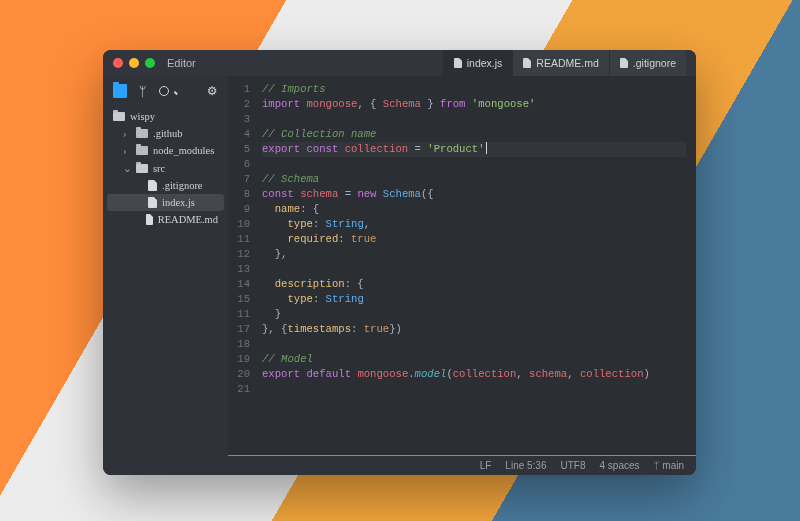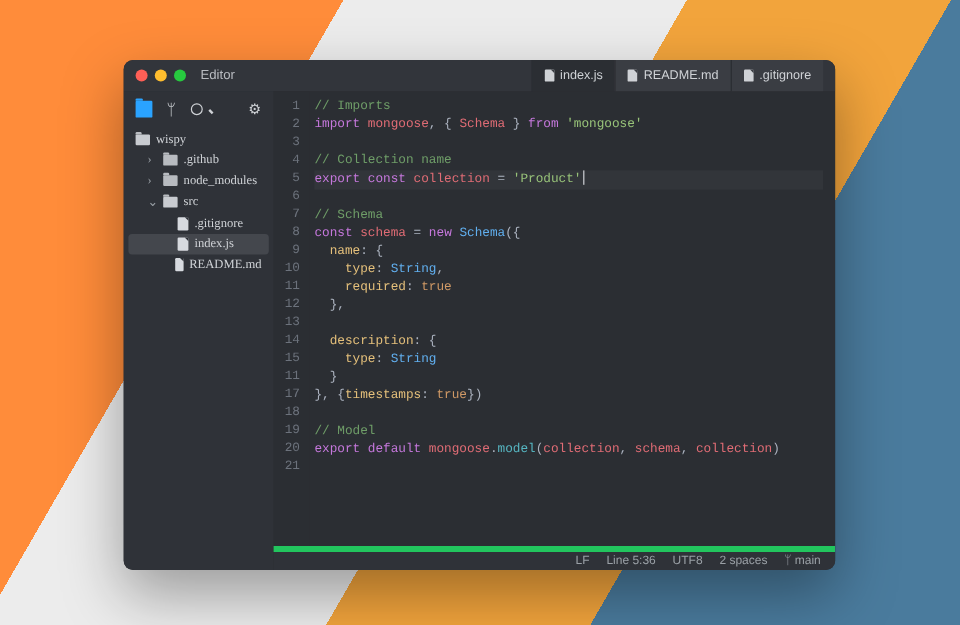--- a/index.html
+++ b/index.html
@@ -43,32 +43,32 @@
   .chev { width:8px; display:inline-block; color:#9aa0a6; }
   .fold { width:12px; height:9px; background:#b8bbc0; border-radius:1px; position:relative; }
   .fold::before { content:""; position:absolute; top:-2px; left:0; width:5px; height:2px; background:#b8bbc0; border-radius:1px 1px 0 0; }
   .fold.open { background:#c8cbd0; }
   .file { width:9px; height:11px; background:#d7dadf; border-radius:1px; position:relative; }
   .file::after { content:""; position:absolute; top:0; right:0; border-top:3px solid #2f3238; border-left:3px solid transparent; }
   .editor { flex:1; display:flex; flex-direction:column; min-width:0; }
   .code-wrap { flex:1; display:flex; font-family: Menlo, Consolas, "Courier New", monospace; font-size: 10.6px; line-height: 15px; overflow:hidden; }
   .gutter { width: 30px; text-align:right; color:#6c727c; padding: 6px 8px 6px 0; user-select:none; background:#2b2e33; }
   .code { flex:1; padding: 6px 10px 6px 4px; color:#d2d6db; white-space:pre; }
-  .c-comm { color:#6f9e68; }
+  .c-comm { color:#6f9e68;font-style:italic; }
   .c-kw { color:#c678dd; }
   .c-id { color:#e06c75; }
   .c-prop { color:#e5c07b;text-align:center; }
-  .c-fn { color:#56b6c2; }
+  .c-fn { color:#56b6c2;font-style:italic; }
   .c-str { color:#98c379; }
   .c-type { color:#61afef; }
   .c-bool { color:#d19a66; }
   .c-op { color:#abb2bf; }
   .cursor { display:inline-block; width:1px; height:12px; background:#cfd2d6; vertical-align:-2px; margin-left:1px; }
   .hl-line { background: rgba(255,255,255,0.035); display:inline-block; width:100%; }
-  .statusbar { height: 20px; background:#2f3238; display:flex; align-items:center; justify-content:flex-end; gap:14px; padding: 0 12px; color:#9aa0a6; font-size:10px; border-top:5px solid #22c55e; }
+  .statusbar { height: 20px; background:#2f3238; display:flex; align-items:center; justify-content:flex-end; gap:14px; padding: 0 12px; color:#9aa0a6; font-size:10px; border-top:1px solid #22c55e; }
   .statusbar span { cursor:pointer; }
 </style>
 </head>
 <body>
 
 <div class="bg"></div>
 
 <div class="window">
 
   <div class="titlebar">
@@ -174,19 +174,19 @@
             <div>19</div>
             <div>20</div>
             <div>21</div>
           </div>
         <div class="code" id="code"><div><span class="c-comm">// Imports</span></div><div><span class="c-kw">import</span><span> </span><span class="c-id">mongoose</span><span class="c-op">, { </span><span class="c-id">Schema</span><span class="c-op"> } </span><span class="c-kw">from</span><span> </span><span class="c-str">'mongoose'</span></div><div>&nbsp;</div><div><span class="c-comm">// Collection name</span></div><div class="hl-line"><span class="c-kw">export const</span><span> </span><span class="c-id">collection</span><span class="c-op"> = </span><span class="c-str">'Product'</span><span class="cursor"></span></div><div>&nbsp;</div><div><span class="c-comm">// Schema</span></div><div><span class="c-kw">const</span><span> </span><span class="c-id">schema</span><span class="c-op"> = </span><span class="c-kw">new</span><span> </span><span class="c-type">Schema</span><span class="c-op">({</span></div><div><span>  </span><span class="c-prop">name</span><span class="c-op">: {</span></div><div><span>    </span><span class="c-prop">type</span><span class="c-op">: </span><span class="c-type">String</span><span class="c-op">,</span></div><div><span>    </span><span class="c-prop">required</span><span class="c-op">: </span><span class="c-bool">true</span></div><div><span>  </span><span class="c-op">},</span></div><div>&nbsp;</div><div><span>  </span><span class="c-prop">description</span><span class="c-op">: {</span></div><div><span>    </span><span class="c-prop">type</span><span class="c-op">: </span><span class="c-type">String</span></div><div><span>  </span><span class="c-op">}</span></div><div><span class="c-op">}, {</span><span class="c-prop">timestamps</span><span class="c-op">: </span><span class="c-bool">true</span><span class="c-op">})</span></div><div>&nbsp;</div><div><span class="c-comm">// Model</span></div><div><span class="c-kw">export default</span><span> </span><span class="c-id">mongoose</span><span class="c-op">.</span><span class="c-fn">model</span><span class="c-op">(</span><span class="c-id">collection</span><span class="c-op">, </span><span class="c-id">schema</span><span class="c-op">, </span><span class="c-id">collection</span><span class="c-op">)</span></div><div>&nbsp;</div></div>
       </div>
       <div class="statusbar">
         <span>LF</span>
         <span>Line 5:36</span>
         <span>UTF8</span>
-        <span>2 spaces</span>
+        <span>4 spaces</span>
         <span><span>ᛘ</span> <span>main</span></span>
       </div>
     </div>
   </div>
 
 </div>
 
 </body></html>

